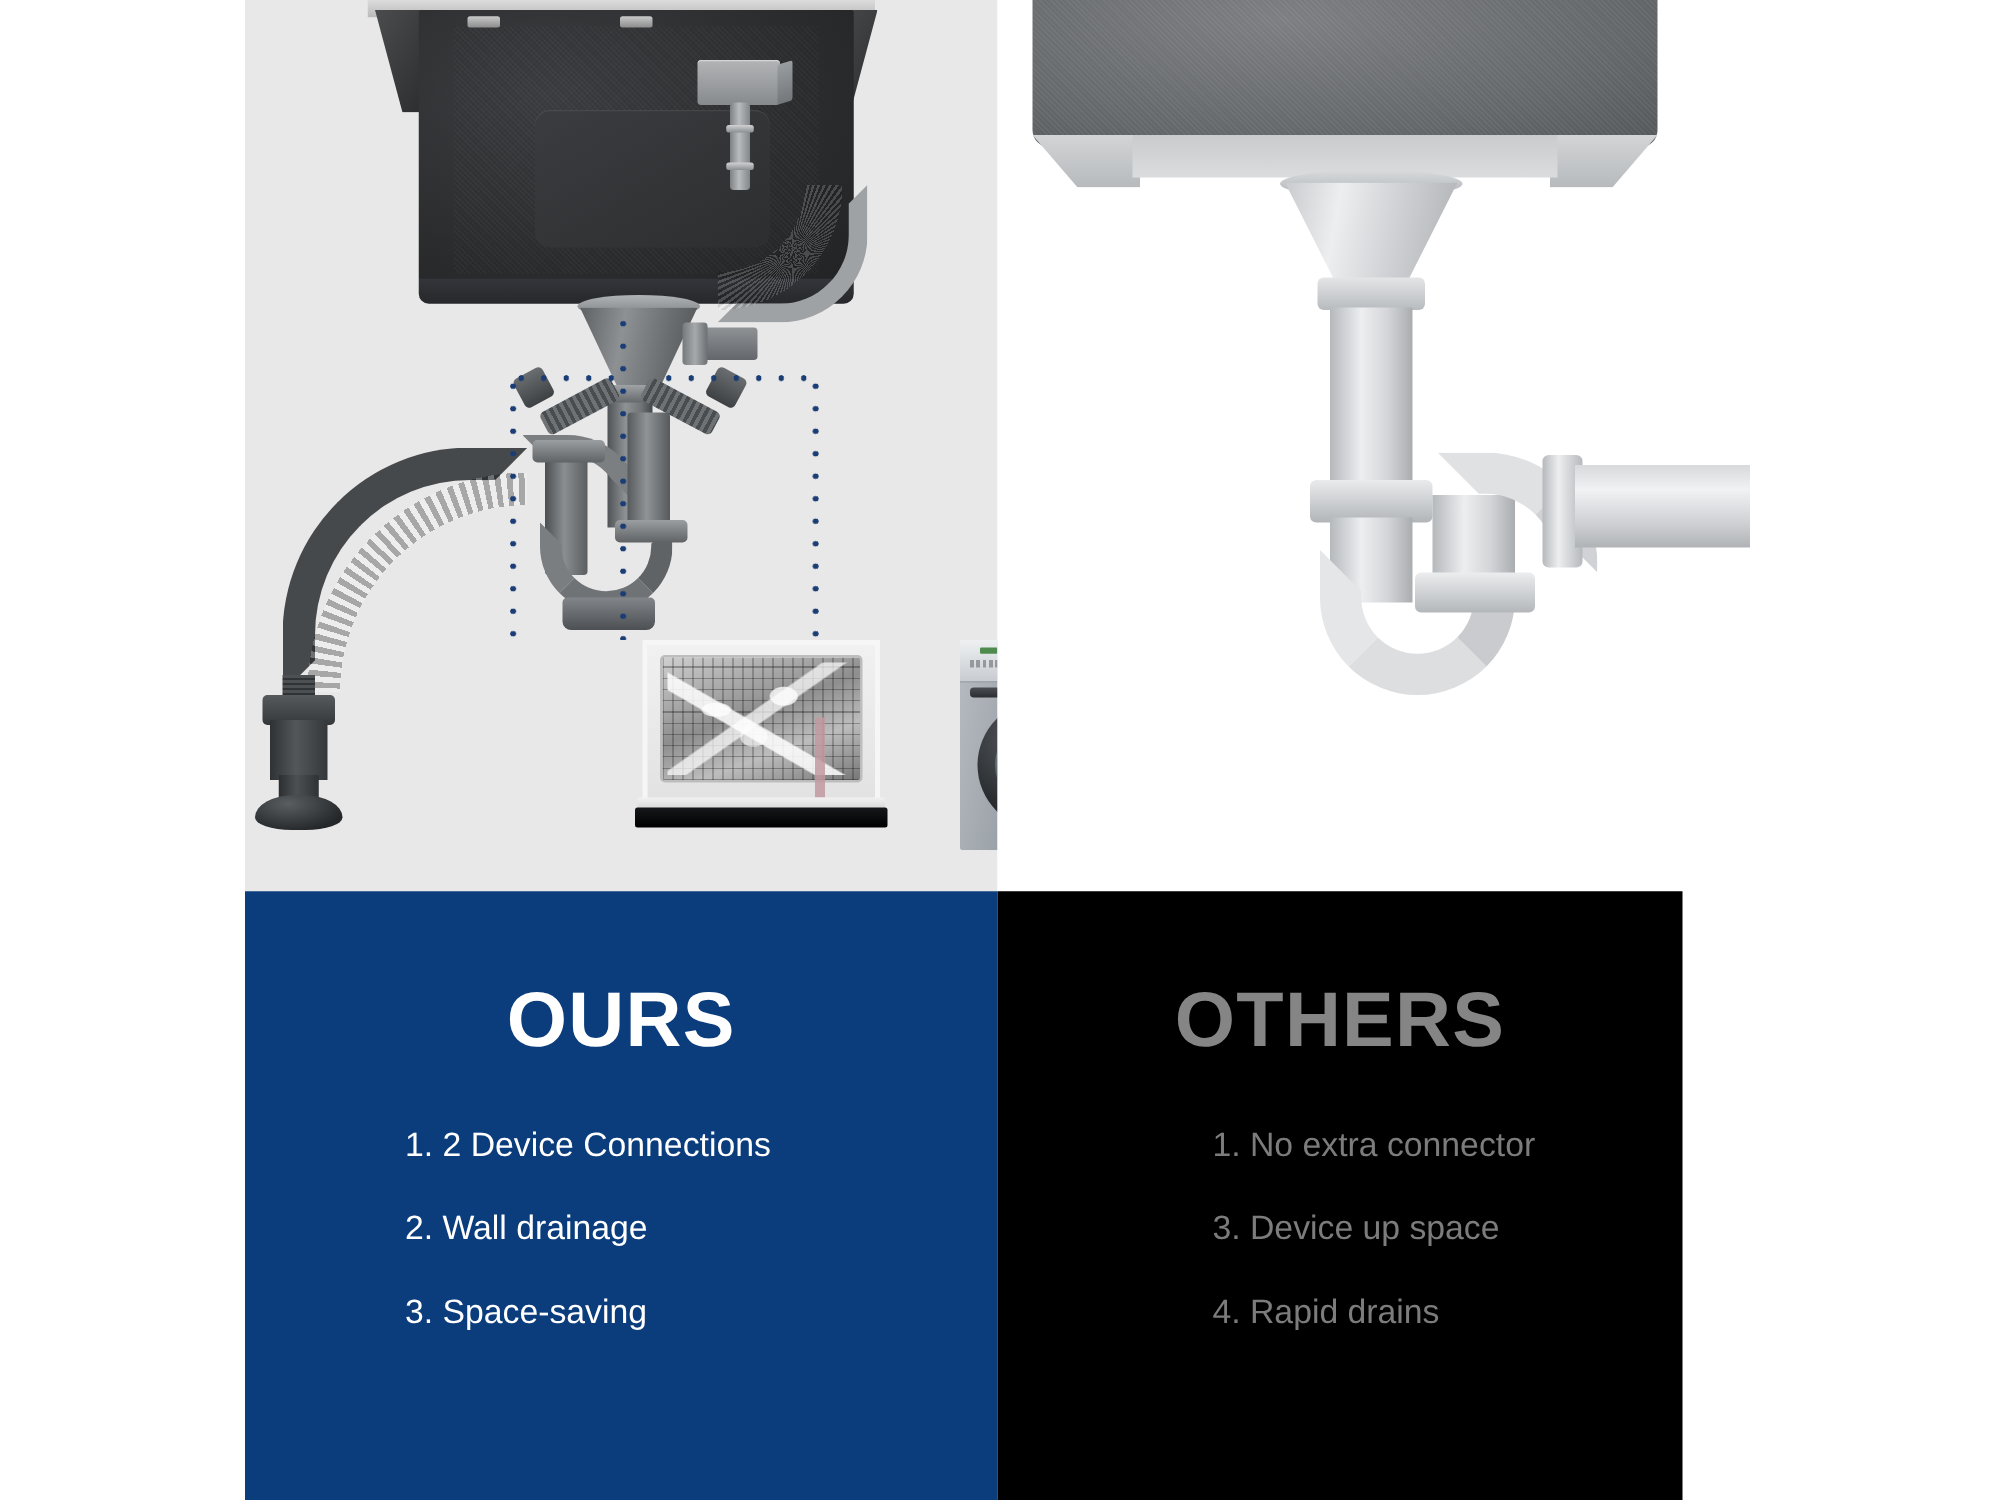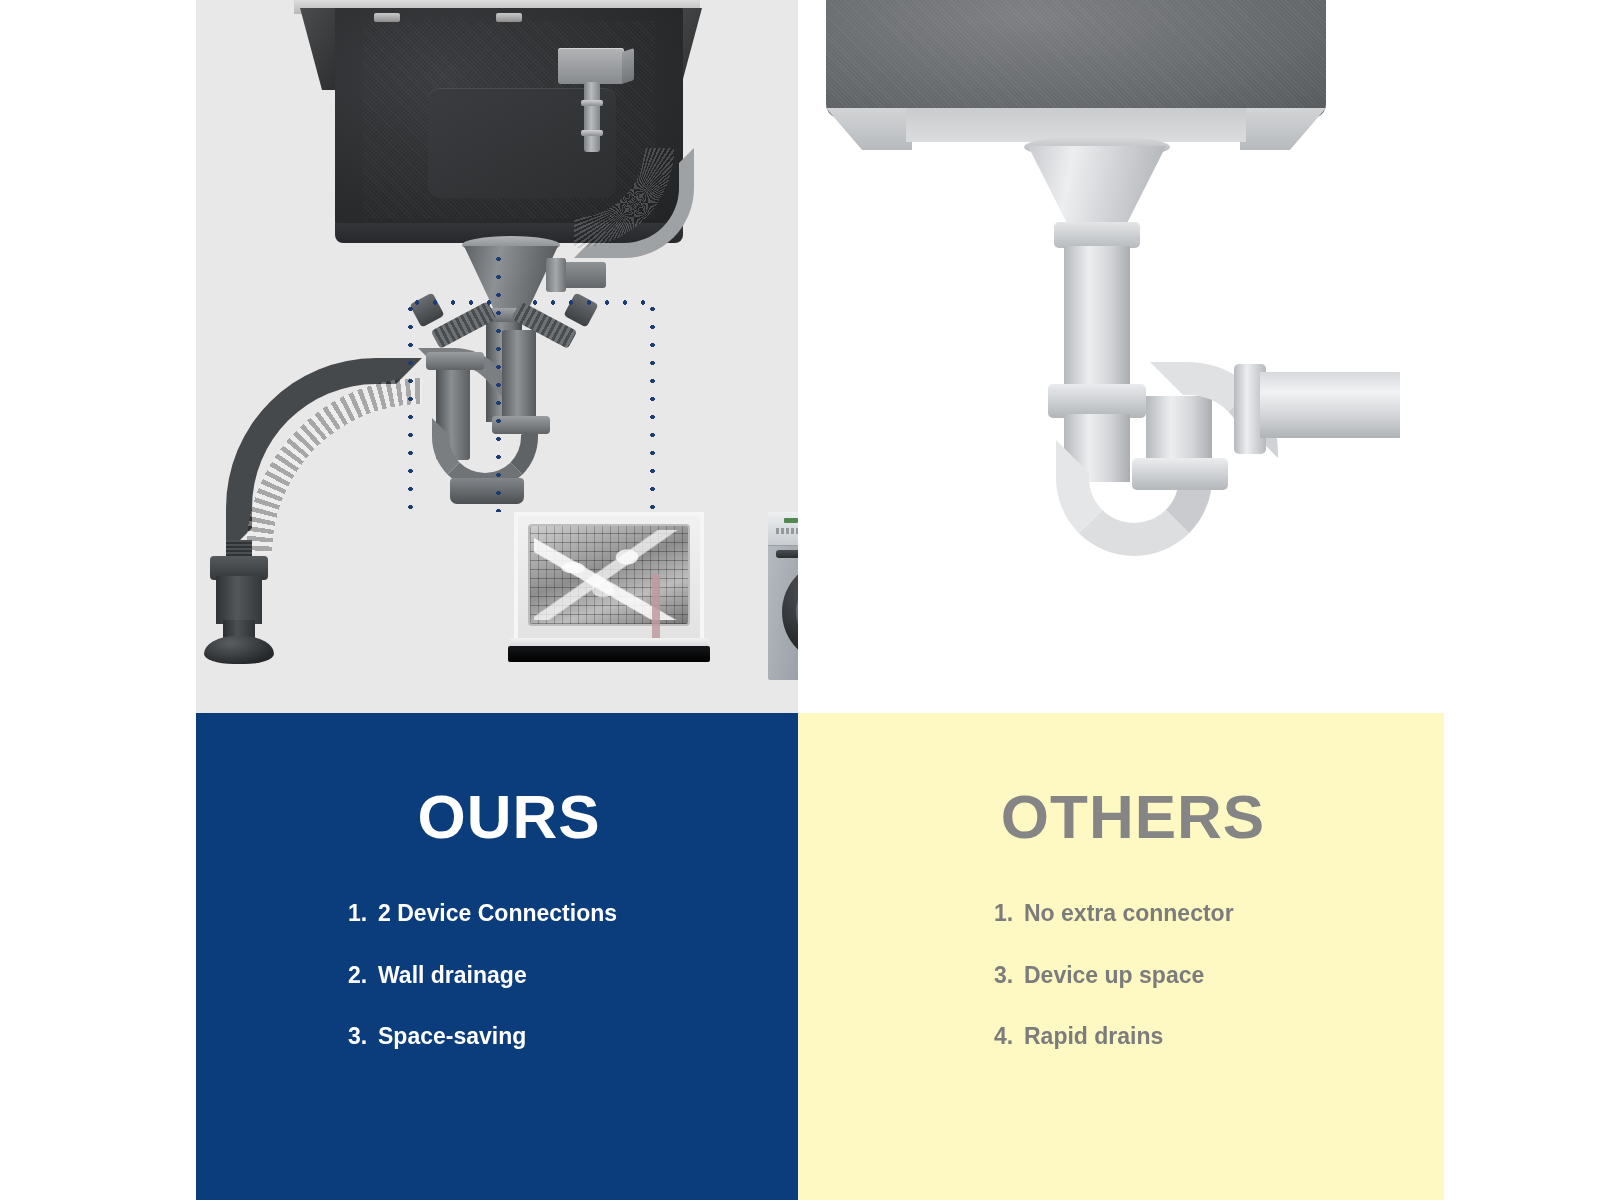--- a/index.html
+++ b/index.html
@@ -16,42 +16,42 @@
   #ours-image {
     left: 196px; top: 0; width: 602px; height: 713px;
     background: #e8e8e8;
   }
   #others-image {
     left: 798px; top: 0; width: 602px; height: 713px;
     background: #ffffff;
   }
 
   
-  .text-panel { position: absolute; top: 713px; height: 487px; padding-left: 24px; }
+  .text-panel { position: absolute; top: 713px; height: 487px; }
   #ours-panel  { left: 196px; width: 602px; background: #0b3c7c; }
-  #others-panel{ left: 798px; width: 646px; background: #fef9c3; }
+  #others-panel{ left: 798px; width: 548px; background: #000000; }
 
   .panel-title {
     text-align: center;
     font-weight: 800;
     font-size: 62px;
     letter-spacing: 1px;
     margin-top: 68px;
   }
   #ours-panel  .panel-title { color: #ffffff; }
   #others-panel .panel-title { color: #858585; }
 
   .feature-list { margin: 48px 0 0 0; padding: 0 0 0 128px; list-style: none; }
   #others-panel .feature-list { padding-left: 140px; margin-left: 32px; }
   .feature-item {
-    font-size: 23px;
+    font-size: 27px;
     line-height: 1.2;
     margin-bottom: 34px;
     white-space: nowrap;
-    font-weight: 700;
+    font-weight: 400;
   }
   #ours-panel .feature-item { color: #ffffff; }
   #others-panel .feature-item { color: #7c7c7c; }
   .fi-num { display: inline-block; min-width: 30px; }
 
   
   #vs-badge {
     position: absolute;
     left: 740px; top: 297px;
     width: 96px; height: 96px;

